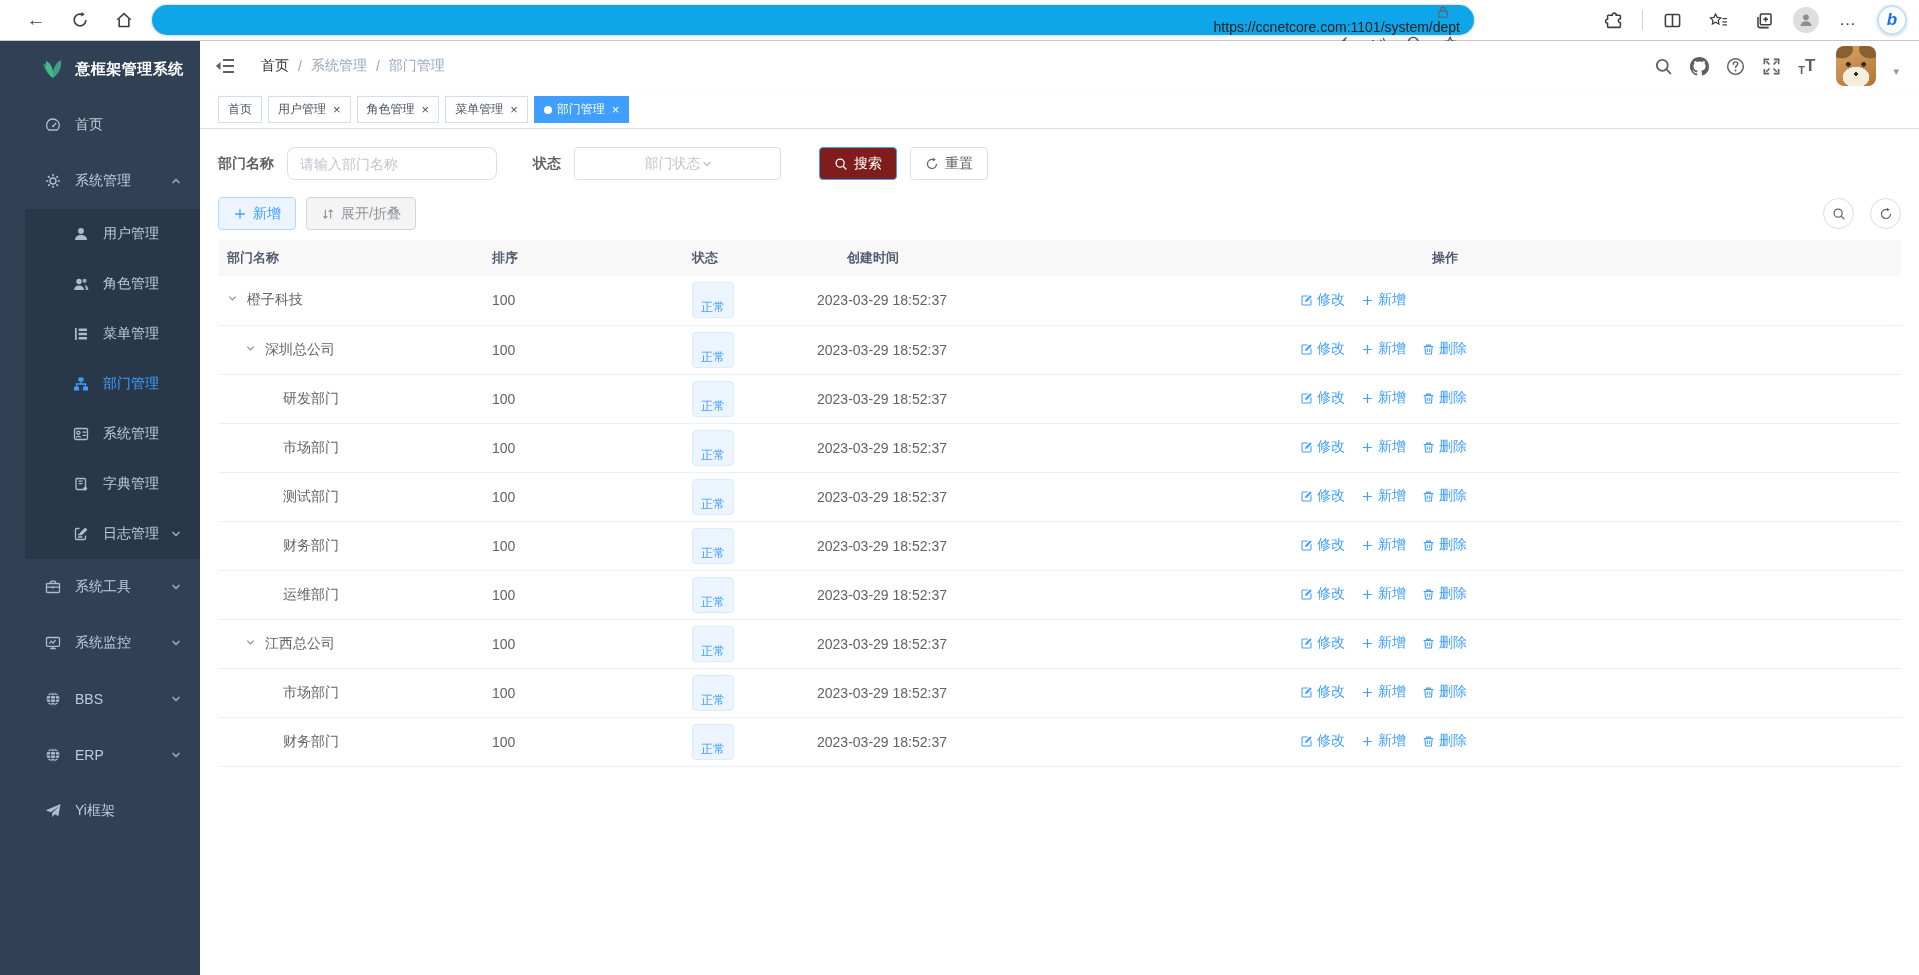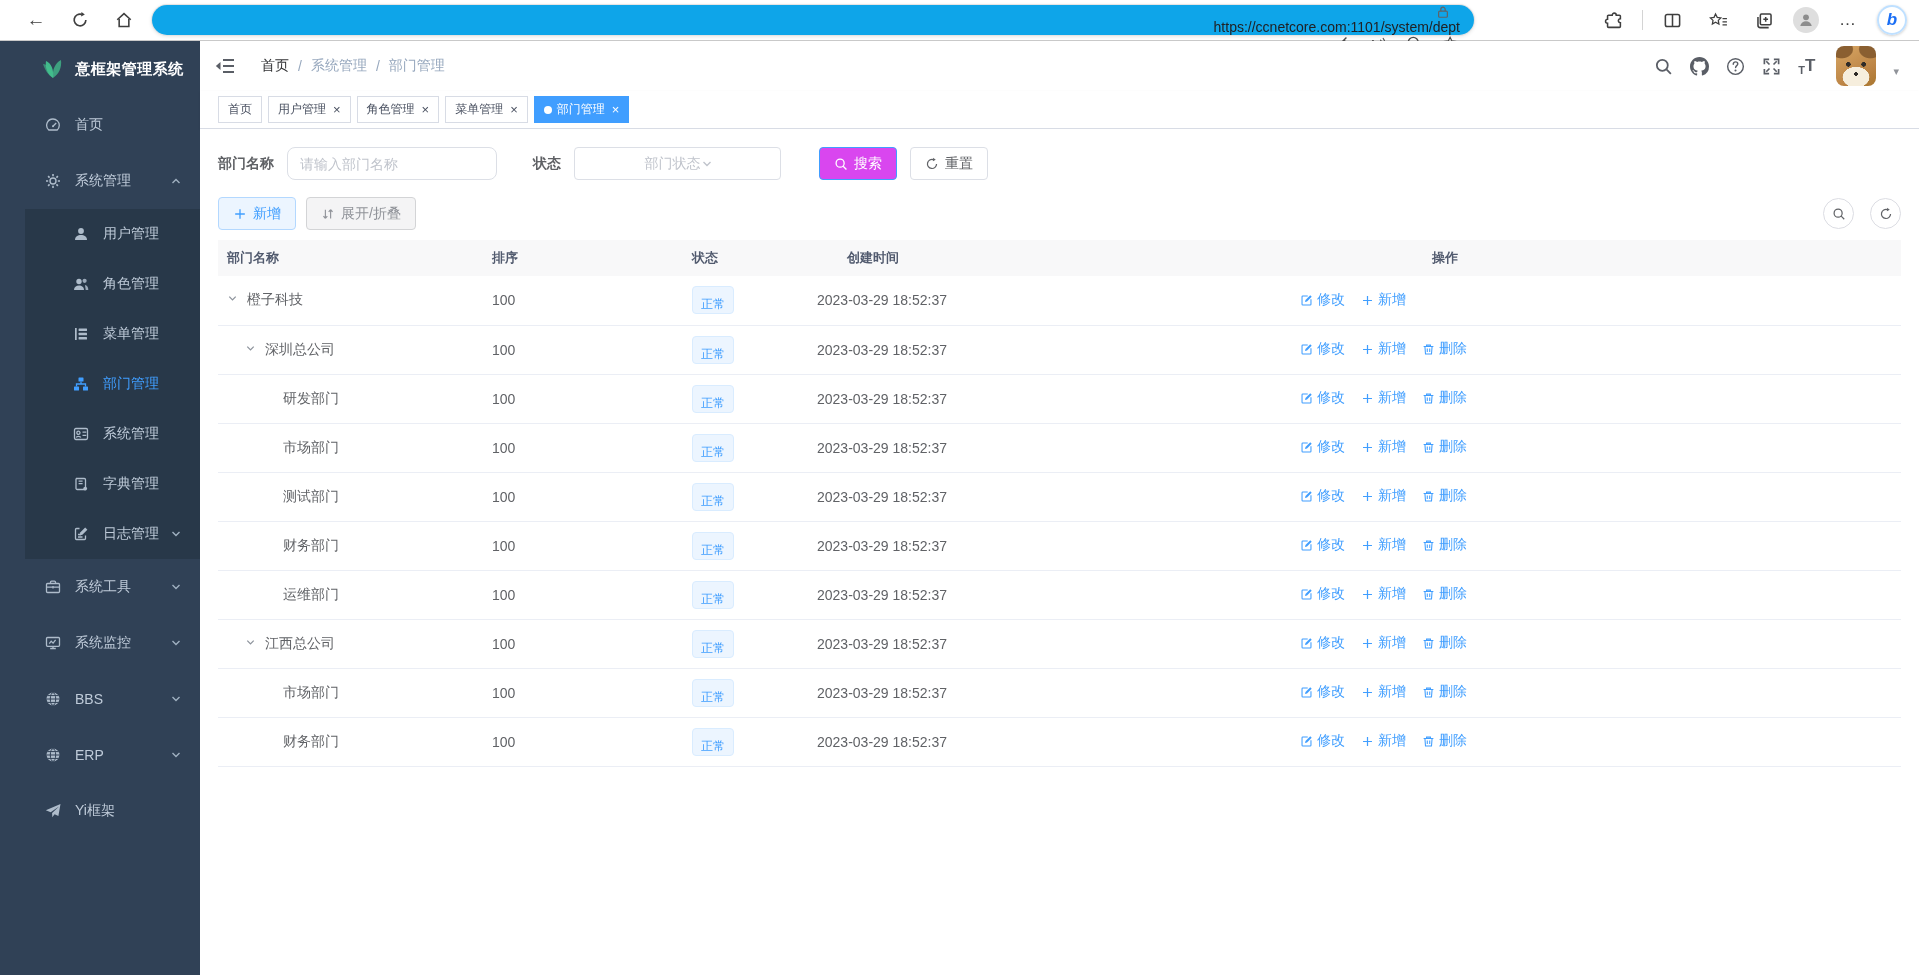--- a/index.html
+++ b/index.html
@@ -94,21 +94,21 @@
   .f-input::placeholder { color:#c0c4cc; }
   .f-select { width:207px; height:33px; border:1px solid #dcdfe6; border-radius:4px; background:#fff;
               display:flex; align-items:center; justify-content:center; padding:0 10px 0 12px;
               margin-right:38px; cursor:pointer; }
   .sel-ph { font-size:14px; color:#c0c4cc; }
   .f-select .icn { width:12px; height:12px; color:#c0c4cc; }
   .btn { display:inline-flex; align-items:center; gap:6px; height:33px; padding:0 14px;
          border-radius:4px; font-size:14px; cursor:pointer; border:1px solid transparent;
          font-family:"Liberation Sans", sans-serif; background:#fff; }
   .btn .icn { width:14px; height:14px; }
-  .btn-search { background:#d946ef; border-color:#409eff; color:#fff; }
+  .btn-search { background:#7f1d1d; border-color:#409eff; color:#fff; }
   .btn-reset { border-color:#dcdfe6; color:#606266; margin-left:13px; }
   .toolbar { display:flex; align-items:center; margin-bottom:10px; }
   .btn-add { background:#ecf5ff; border-color:#b3d8ff; color:#409eff; }
   .btn-expand { background:#f4f4f5; border-color:#d3d4d6; color:#909399; margin-left:10px; }
   .tool-right { margin-left:auto; display:flex; gap:16px; }
   .circle-btn { width:31px; height:31px; border-radius:50%; background:#fff; border:1px solid #dcdde3;
                 color:#606266; display:flex; align-items:center; justify-content:center; cursor:pointer; }
   .circle-btn .icn { width:14px; height:14px; }
 
   
@@ -119,21 +119,21 @@
   .dept-table th.col-created { padding-left:32px; }
   .dept-table th.col-actions { text-align:center; padding-left:0; }
   .dept-table td { height:49px; border-bottom:1px solid #ebeef5; font-size:14px; color:#606266;
                    padding:0 0 0 2px; white-space:nowrap; }
   .dept-table td.cell-name { padding-left:9px; }
   .dept-table td.cell-actions { }
   .indent { display:inline-block; height:1px; }
   .row-arrow { display:inline-flex; width:20px; align-items:center; }
   .row-arrow .icn { width:11px; height:11px; color:#8d939c; cursor:pointer; }
   .status-badge { display:inline-block; background:#ecf5ff; border:1px solid #d9ecff; color:#409eff;
-                  border-radius:4px; font-size:12px; line-height:22px; height:28px; padding:6px 8px; }
+                  border-radius:4px; font-size:12px; line-height:22px; height:36px; padding:13px 8px; }
   .action { color:#409eff; display:inline-flex; align-items:center; gap:4px; margin:0 8px;
             cursor:pointer; text-decoration:none; font-size:14px; }
   .action .icn { width:13px; height:13px; }
 
   .icn { display:inline-flex; flex:none; }
   .icn svg { width:100%; height:100%; display:block; }
 </style>
 </head>
 <body>
 

